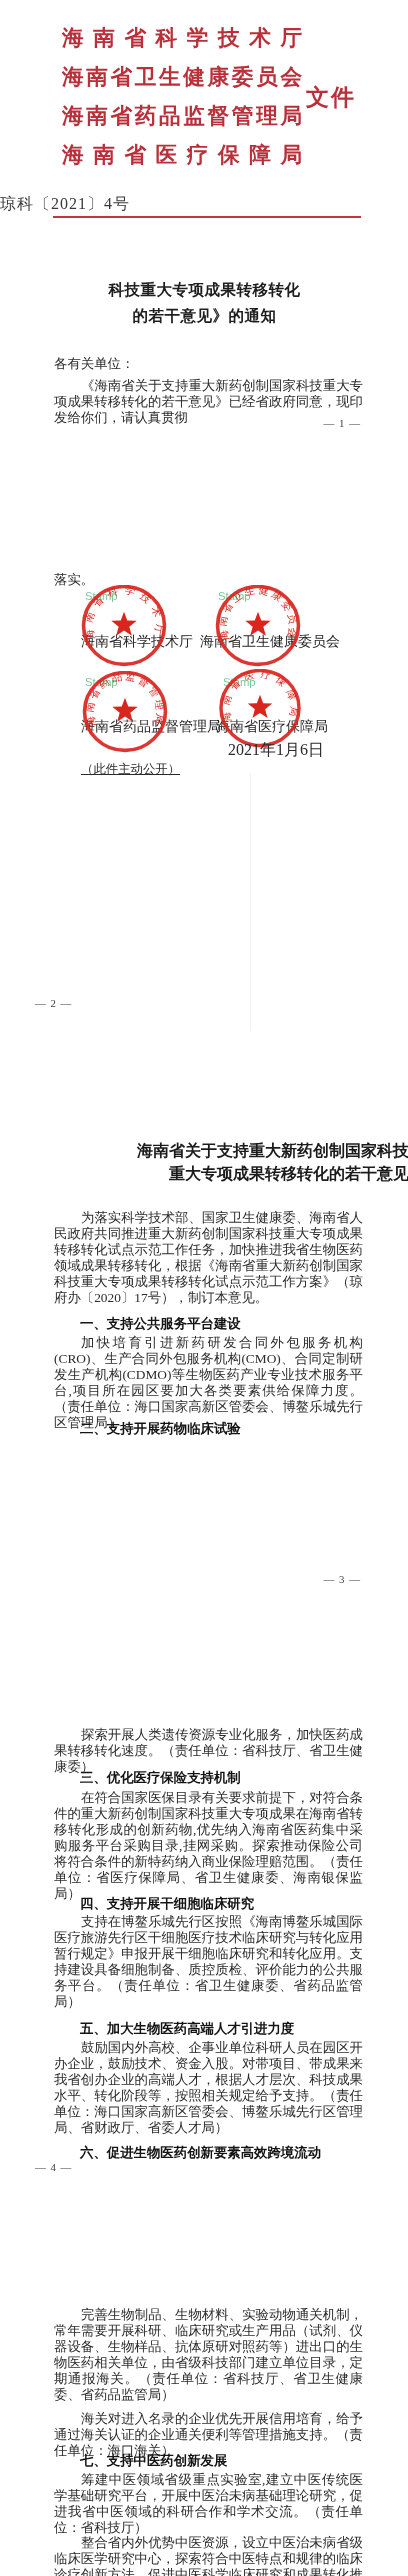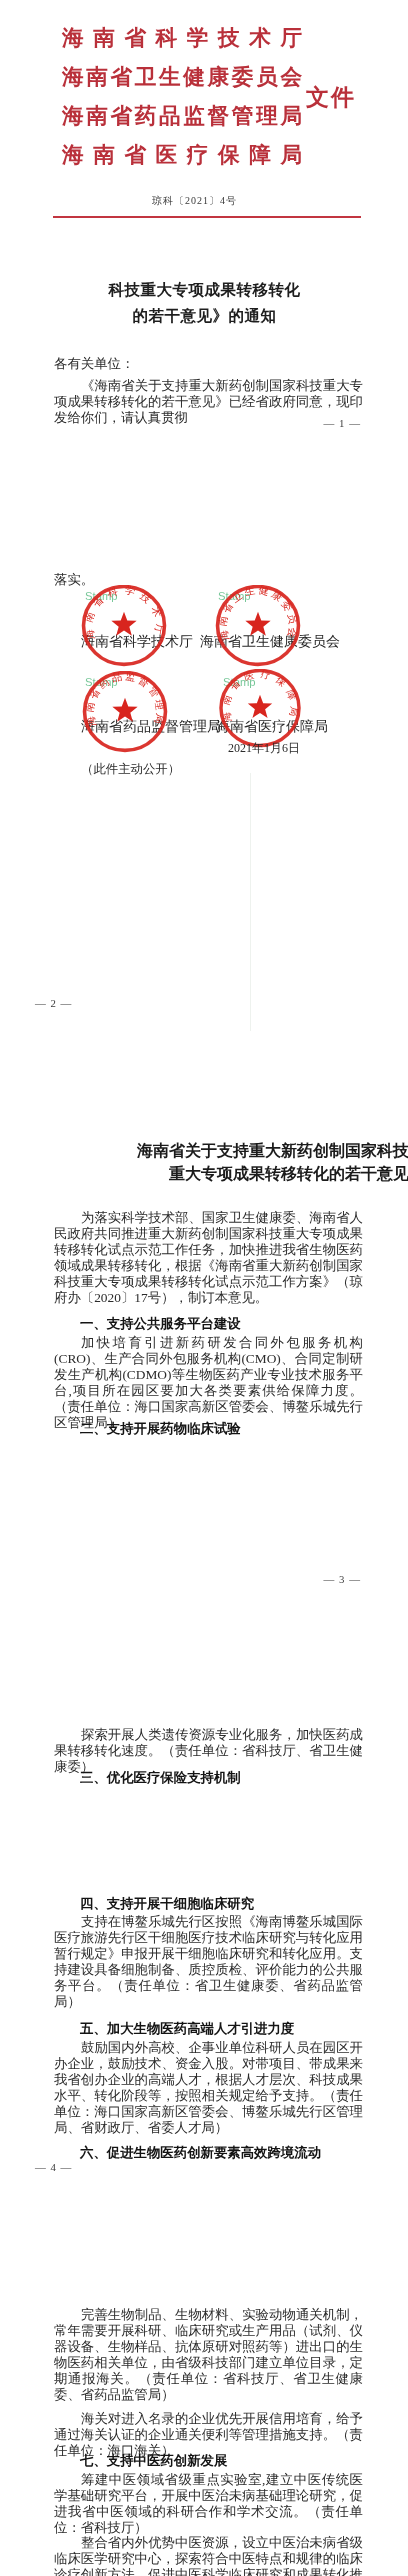--- a/index.html
+++ b/index.html
@@ -4,35 +4,35 @@
 <style>
   html,body{margin:0;padding:0;background:#ffffff;}
   #canvas{position:relative;width:409px;height:3132px;background:#ffffff;overflow:hidden;
           font-family:"Liberation Serif","DejaVu Serif",serif;}
   .abs{position:absolute;}
   
   .org-line{left:62px;width:240px;color:#b9303a;font-weight:700;font-size:21.6px;line-height:24px;
             text-align:justify;text-align-last:justify;letter-spacing:0;white-space:nowrap;
             text-justify:inter-character;}
   .file-label{left:306px;top:82px;color:#b9303a;font-weight:700;font-size:23px;letter-spacing:2.1px;white-space:nowrap;}
-  .doc-number{left:0;top:194px;width:389px;text-align:center;font-size:10px;color:#3a3a3a;letter-spacing:1px;}
+  .doc-number{left:0;top:194px;width:389px;font-size:16px;color:#3a3a3a;letter-spacing:1px;}
   .red-rule{left:53px;top:216px;width:308px;height:1.5px;background:#c23540;}
   .notice-title{left:0;width:409px;text-align:center;font-size:15.5px;font-weight:700;color:#1e1e1e;letter-spacing:0.5px;}
   .salutation{left:54px;top:355px;font-size:13.4px;color:#2b2b2b;}
   .body-p{left:54px;width:309px;font-size:13.4px;line-height:16px;color:#2b2b2b;
           text-align:justify;text-justify:inter-character;}
   .indent{ text-indent:27px;}
   .page-footer{font-size:10.8px;color:#3c3c3c;letter-spacing:1px;white-space:nowrap;}
   .pf-right{left:309px;width:52px;text-align:right;}
   .pf-left{left:35px;}
   
   .seal{pointer-events:none;}
   .seal-label{font-size:14px;color:#262626;white-space:nowrap;}
   .stamp-mark{font-family:"Liberation Sans","DejaVu Sans",sans-serif;font-size:11.3px;color:#5fbd86;opacity:.85;white-space:nowrap;}
-  .sign-date{font-size:12px;color:#2b2b2b;white-space:nowrap;}
+  .sign-date{font-size:16px;color:#2b2b2b;white-space:nowrap;}
   .disclosure{font-size:12.4px;color:#2b2b2b;white-space:nowrap;}
   .seal-arc8{letter-spacing:11px;}
   .seal-arc10{letter-spacing:5px;}
   
   .op-title{left:0;width:409px;text-align:right;font-size:16px;font-weight:700;color:#1b1b1b;}
   .sec-h{left:80px;font-size:13.4px;font-weight:700;color:#141414;
          font-family:"Liberation Sans","DejaVu Sans",sans-serif;white-space:nowrap;}
   .scan-line{left:250px;width:1px;background:#eef2ee;}
   svg text{font-family:"Liberation Serif","DejaVu Serif",serif;}
 </style>
@@ -92,34 +92,35 @@
   </svg>
 
   <svg class="abs seal" style="left:216px;top:669px;" width="88" height="80" viewBox="0 0 170 162">
     <ellipse cx="85" cy="79" rx="79" ry="76" fill="none" stroke="#d8251e" stroke-width="7" opacity="0.92"></ellipse>
     <path id="arcD" d="M 31.3,110 A 62,62 0 1 1 138.7,110" fill="none"></path>
     <text class="seal-arc8" font-size="20" fill="#d8251e"><textPath href="#arcD" startOffset="50%" text-anchor="middle">海南省医疗保障局</textPath></text>
     <polygon points="85,52 91.4,69.2 109.7,70 95.4,81.4 100.3,99 85,88.9 69.7,99 74.6,81.4 60.3,70 78.6,69.2" fill="#d8251e"></polygon>
   </svg>
 
   <div class="abs sign-date" style="left:228px;top:740px;">2021年1月6日</div>
-  <div class="abs disclosure" style="left:81px;top:761px;">（此件主动公开）</div>
+  <div class="abs disclosure" style="left:81px;top:761px;text-decoration:underline;">（此件主动公开）</div>
   <div class="abs page-footer pf-left" style="top:997px;">— 2 —</div>
 
   <div class="abs op-title" style="top:1141px;">海南省关于支持重大新药创制国家科技</div>
   <div class="abs op-title" style="top:1164px;">重大专项成果转移转化的若干意见</div>
 
   <div class="abs body-p indent" style="top:1210px;">为落实科学技术部、国家卫生健康委、海南省人民政府共同推进重大新药创制国家科技重大专项成果转移转化试点示范工作任务，加快推进我省生物医药领域成果转移转化，根据《海南省重大新药创制国家科技重大专项成果转移转化试点示范工作方案》（琼府办〔2020〕17号），制订本意见。</div>
   <div class="abs sec-h" style="top:1315px;">一、支持公共服务平台建设</div>
   <div class="abs body-p indent" style="top:1335px;">加快培育引进新药研发合同外包服务机构(CRO)、生产合同外包服务机构(CMO)、合同定制研发生产机构(CDMO)等生物医药产业专业技术服务平台,项目所在园区要加大各类要素供给保障力度。（责任单位：海口国家高新区管委会、博鳌乐城先行区管理局）</div>
   <div class="abs sec-h" style="top:1420px;">二、支持开展药物临床试验</div>
   <div class="abs page-footer pf-right" style="top:1573px;">— 3 —</div>
 
   <div class="abs body-p indent" style="top:1727px;">探索开展人类遗传资源专业化服务，加快医药成果转移转化速度。（责任单位：省科技厅、省卫生健康委）</div>
   <div class="abs sec-h" style="top:1769px;">三、优化医疗保险支持机制</div>
+  <div class="abs body-p indent" style="top:1790px;">在符合国家医保目录有关要求前提下，对符合条件的重大新药创制国家科技重大专项成果在海南省转移转化形成的创新药物,优先纳入海南省医药集中采购服务平台采购目录,挂网采购。探索推动保险公司将符合条件的新特药纳入商业保险理赔范围。（责任单位：省医疗保障局、省卫生健康委、海南银保监局）</div>
   <div class="abs sec-h" style="top:1895px;">四、支持开展干细胞临床研究</div>
   <div class="abs body-p indent" style="top:1914px;">支持在博鳌乐城先行区按照《海南博鳌乐城国际医疗旅游先行区干细胞医疗技术临床研究与转化应用暂行规定》申报开展干细胞临床研究和转化应用。支持建设具备细胞制备、质控质检、评价能力的公共服务平台。（责任单位：省卫生健康委、省药品监管局）</div>
   <div class="abs sec-h" style="top:2020px;">五、加大生物医药高端人才引进力度</div>
   <div class="abs body-p indent" style="top:2040px;">鼓励国内外高校、企事业单位科研人员在园区开办企业，鼓励技术、资金入股。对带项目、带成果来我省创办企业的高端人才，根据人才层次、科技成果水平、转化阶段等，按照相关规定给予支持。（责任单位：海口国家高新区管委会、博鳌乐城先行区管理局、省财政厅、省委人才局）</div>
   <div class="abs sec-h" style="top:2144px;">六、促进生物医药创新要素高效跨境流动</div>
   <div class="abs page-footer pf-left" style="top:2161px;">— 4 —</div>
 
   <div class="abs body-p indent" style="top:2307px;">完善生物制品、生物材料、实验动物通关机制，常年需要开展科研、临床研究或生产用品（试剂、仪器设备、生物样品、抗体原研对照药等）进出口的生物医药相关单位，由省级科技部门建立单位目录，定期通报海关。（责任单位：省科技厅、省卫生健康委、省药品监管局）</div>
   <div class="abs body-p indent" style="top:2411px;">海关对进入名录的企业优先开展信用培育，给予通过海关认证的企业通关便利等管理措施支持。（责任单位：海口海关）</div>
   <div class="abs sec-h" style="top:2452px;">七、支持中医药创新发展</div>

